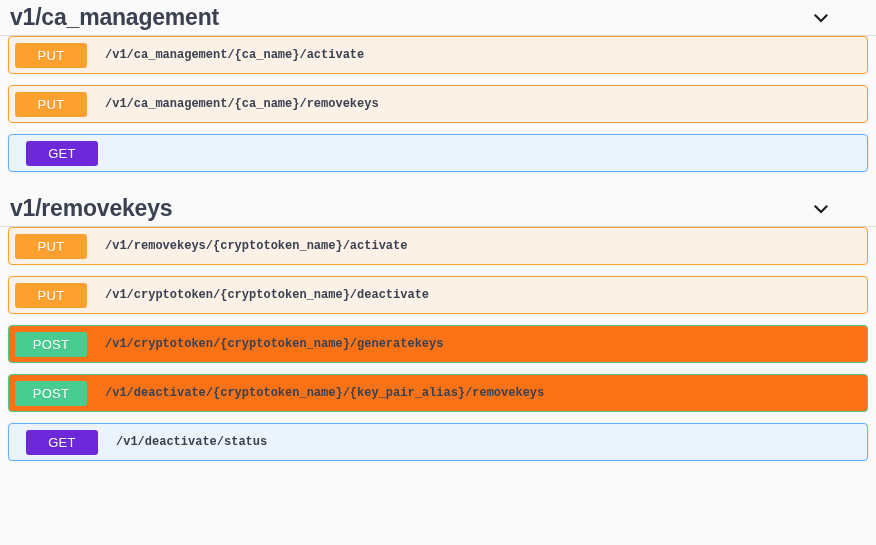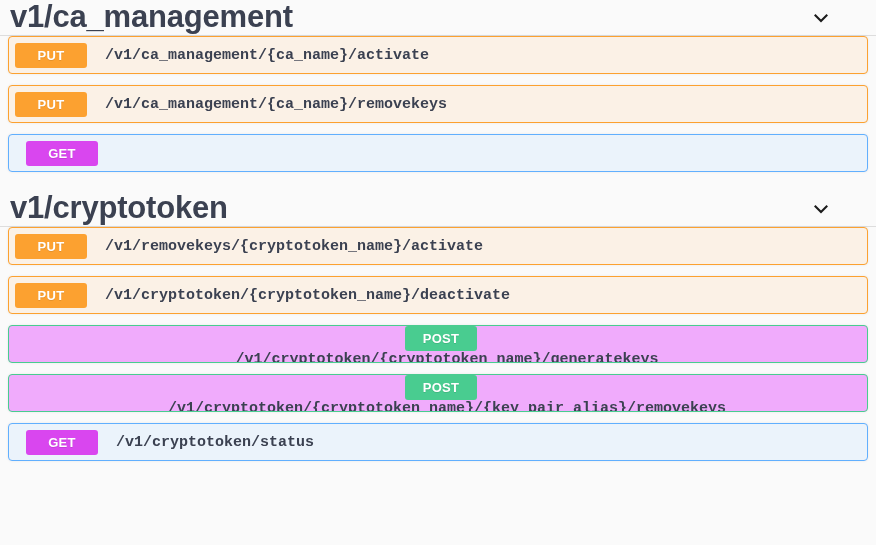--- a/index.html
+++ b/index.html
@@ -31,21 +31,21 @@
     padding: 6px 10px 6px 10px;
     margin: 0 0 0 0;
     border-bottom: 1px solid #ddd;
     cursor: pointer;
     background: transparent;
     box-sizing: border-box;
     height: 36px;
   }
   .tag-title {
     font-family: "Liberation Sans", sans-serif;
-    font-size: 31px;
+    font-size: 23px;
     font-weight: bold;
     color: #3b4151;
     letter-spacing: -0.2px;
     line-height: 1.1;
     white-space: nowrap;
   }
   .tag-arrow {
     width: 22px;
     height: 22px;
     display: flex;
@@ -67,60 +67,59 @@
     border-width: 1px;
     border-style: solid;
     cursor: pointer;
     box-shadow: 0 0 3px rgba(0,0,0,0.07);
   }
   .opblock:first-of-type { margin-top: 9px; }
 
   .opblock-summary-method {
     font-family: "Liberation Sans", sans-serif;
     font-size: 13px;
-    font-weight: bold;
+    font-weight: normal;
     color: #fff;
     text-align: center;
     border-radius: 3px;
     min-width: 72px;
     padding: 6px 0;
     margin-left: 6px;
     text-shadow: 0 1px 0 rgba(0,0,0,0.1);
     flex: none;
     letter-spacing: 0.3px;
     line-height: 1;
   }
   .opblock-summary-path {
     font-family: "Liberation Mono", "DejaVu Sans Mono", monospace;
-    font-size: 15px;
+    font-size: 12px;
     font-weight: bold;
     color: #3b4151;
     padding-left: 18px;
     white-space: nowrap;
     overflow: hidden;
     text-overflow: ellipsis;
   }
 
   
   .opblock.put {
     background: #fbf1e6;
     border-color: #fca130;
   }
   .opblock.put .opblock-summary-method { background: #fca130; }
 
   .opblock.get {
     background: #ebf3fb;
     border-color: #61affe;
   }
-  .opblock.get .opblock-summary-method { background: #d946ef; margin-left: 17px; }
+  .opblock.get .opblock-summary-method { background: #6d28d9; margin-left: 17px; }
 
   .opblock.post {
-    background: #f0abfc;
+    background: #f97316;
     border-color: #49cc90;
-    flex-direction: column;
   }
   .opblock.post .opblock-summary-method { background: #49cc90; }
 
   .section-gap { height: 8px; }
 </style>
 </head>
 <body>
 
 <div class="swagger-root">
 
@@ -146,21 +145,21 @@
 
     <div class="opblock get">
       <span class="opblock-summary-method">GET</span>
     </div>
   </div>
 
   <div class="section-gap"></div>
 
   <div class="opblock-tag-section">
     <div class="opblock-tag">
-      <span class="tag-title">v1/cryptotoken</span>
+      <span class="tag-title">v1/removekeys</span>
       <span class="tag-arrow">
         <svg width="20" height="20" viewBox="0 0 20 20" aria-hidden="true">
           <path d="M4.5 7.5 L10 13 L15.5 7.5" fill="none" stroke="#1b1b1b" stroke-width="2.1" stroke-linecap="square"></path>
         </svg>
       </span>
     </div>
 
     <div class="opblock put">
       <span class="opblock-summary-method">PUT</span>
       <span class="opblock-summary-path">/v1/removekeys/{cryptotoken_name}/activate</span>
@@ -171,22 +170,22 @@
       <span class="opblock-summary-path">/v1/cryptotoken/{cryptotoken_name}/deactivate</span>
     </div>
 
     <div class="opblock post">
       <span class="opblock-summary-method">POST</span>
       <span class="opblock-summary-path">/v1/cryptotoken/{cryptotoken_name}/generatekeys</span>
     </div>
 
     <div class="opblock post">
       <span class="opblock-summary-method">POST</span>
-      <span class="opblock-summary-path">/v1/cryptotoken/{cryptotoken_name}/{key_pair_alias}/removekeys</span>
+      <span class="opblock-summary-path">/v1/deactivate/{cryptotoken_name}/{key_pair_alias}/removekeys</span>
     </div>
 
     <div class="opblock get">
       <span class="opblock-summary-method">GET</span>
-      <span class="opblock-summary-path">/v1/cryptotoken/status</span>
+      <span class="opblock-summary-path">/v1/deactivate/status</span>
     </div>
   </div>
 
 </div>
 
 </body></html>

